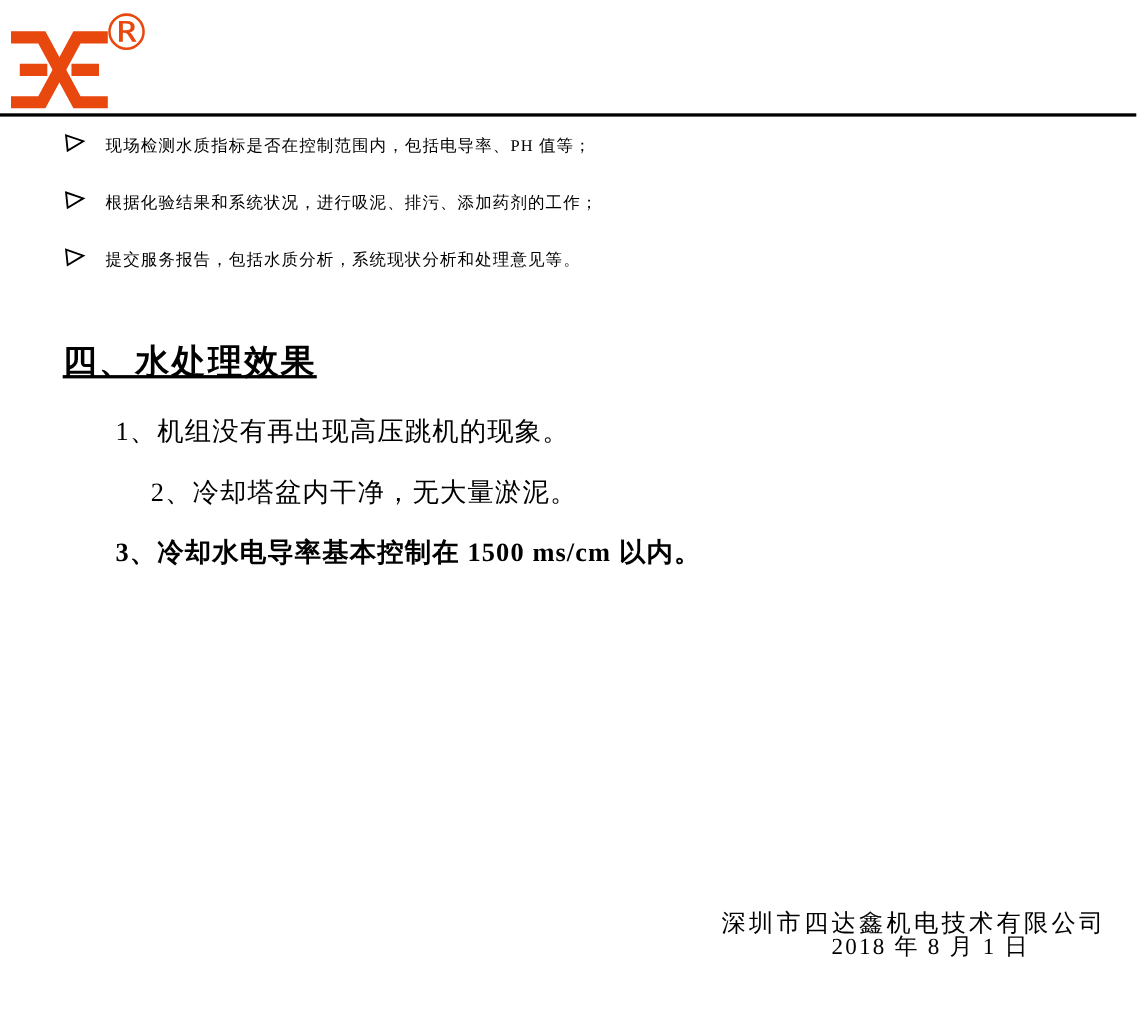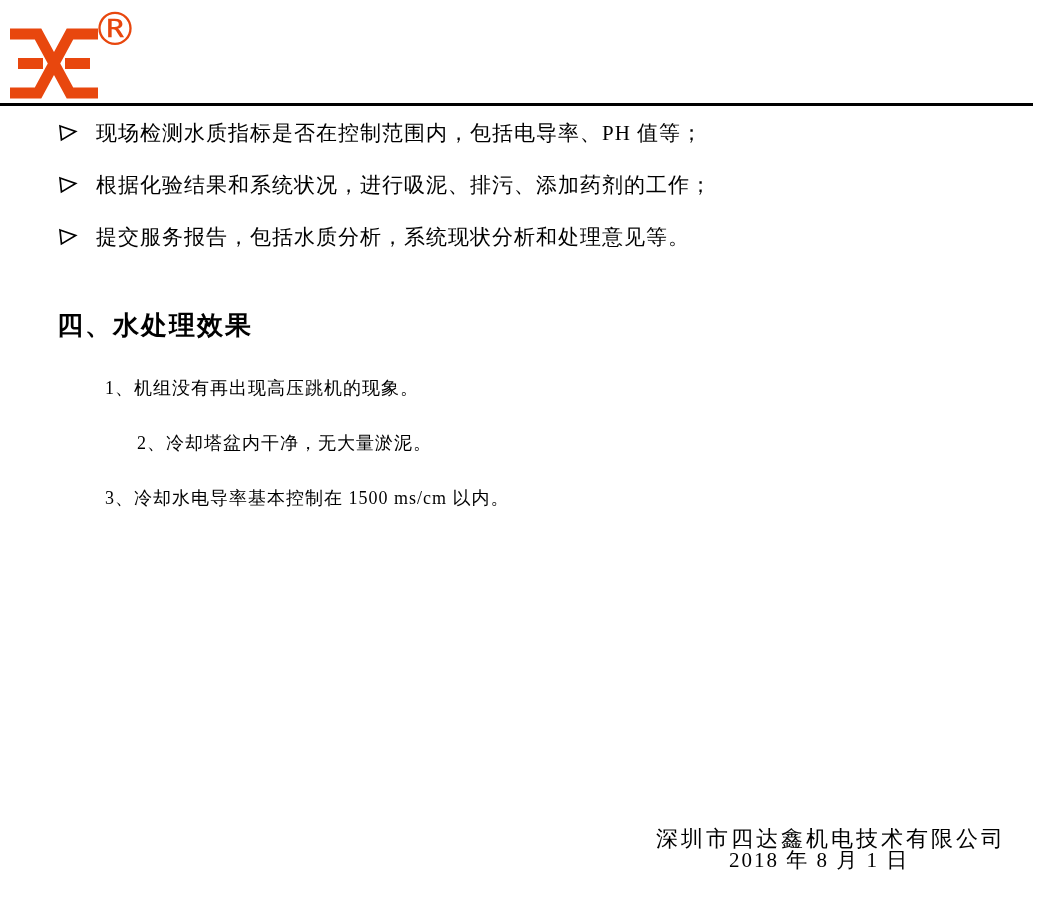--- a/index.html
+++ b/index.html
@@ -21,50 +21,51 @@
     font-family:"DejaVu Sans","Liberation Sans",sans-serif;
   }
   .header-rule{
     position:absolute;left:0;top:103px;
     width:1033px;height:3px;background:#000;
   }
 
   
   .bullet-row{
     position:absolute;left:58px;
-    font-size:21px;letter-spacing:1px;white-space:nowrap;
+    font-size:15px;letter-spacing:1px;white-space:nowrap;
   }
   .bullet-row .arrow{
     display:inline-block;width:24px;vertical-align:-2px;
     transform:rotate(-6deg);
   }
   .bullet-row .btxt{margin-left:14px;}
   .b1{top:119px;} .b2{top:171px;} .b3{top:223px;}
 
   
   .section-heading{
     position:absolute;left:57px;top:308px;
-    font-size:26px;font-weight:bold;letter-spacing:2px;
+    font-size:31px;font-weight:bold;letter-spacing:2px;
     white-space:nowrap;
+    text-decoration:underline;
   }
 
   
   .num-row{
     position:absolute;left:105px;
-    font-size:18px;letter-spacing:1px;white-space:nowrap;
+    font-size:24px;letter-spacing:1px;white-space:nowrap;
   }
-  .n1{top:376px;} .n2{top:431px;margin-left:32px;} .n3{top:486px;}
+  .n1{top:376px;} .n2{top:431px;margin-left:32px;} .n3{top:486px;font-weight:bold;}
 
   
   .company-name{
     position:absolute;left:656px;top:824px;
     font-size:22px;letter-spacing:3px;white-space:nowrap;
   }
   .sign-date{
-    position:absolute;left:729px;top:846px;
+    position:absolute;left:756px;top:846px;
     font-size:21px;letter-spacing:2px;white-space:nowrap;
   }
 </style>
 </head>
 <body>
 
 <div class="page">
 
   <svg class="logo-svg" width="92" height="73" viewBox="0 0 92 73">
     <g fill="none" stroke-width="11" stroke-linejoin="miter" stroke="#e8470e">

